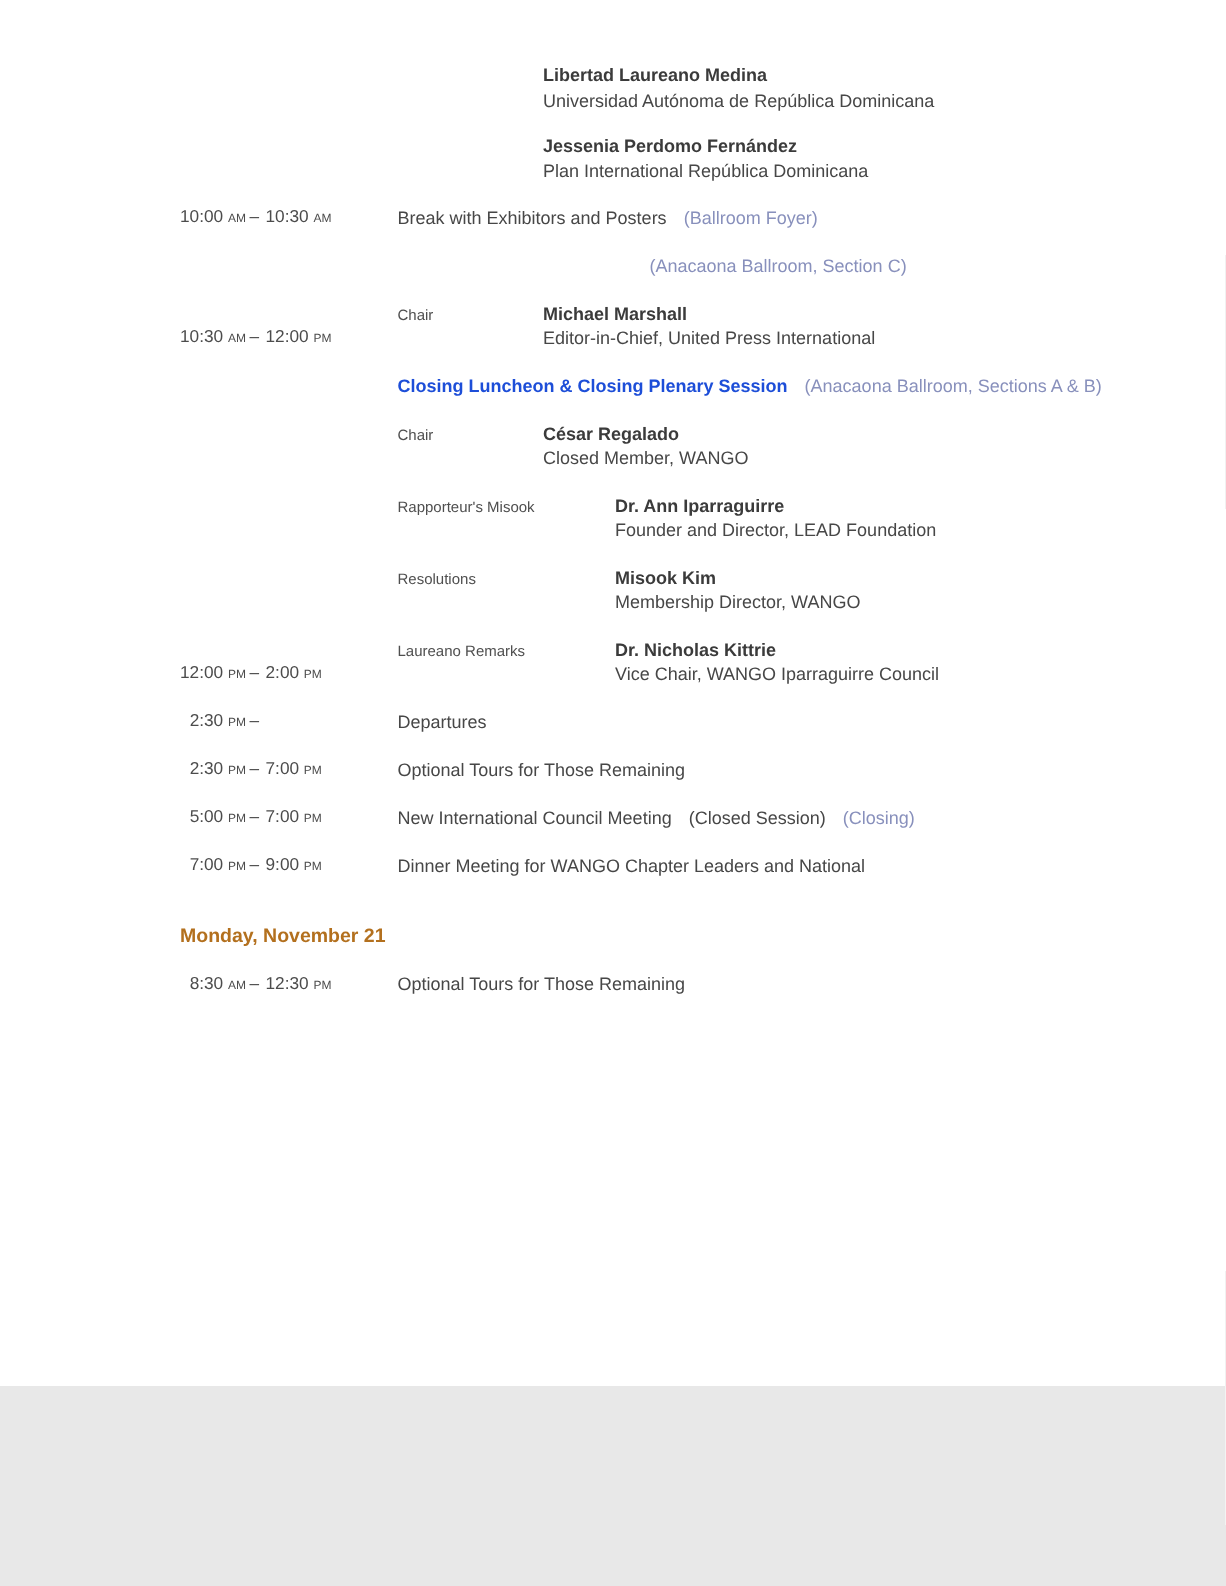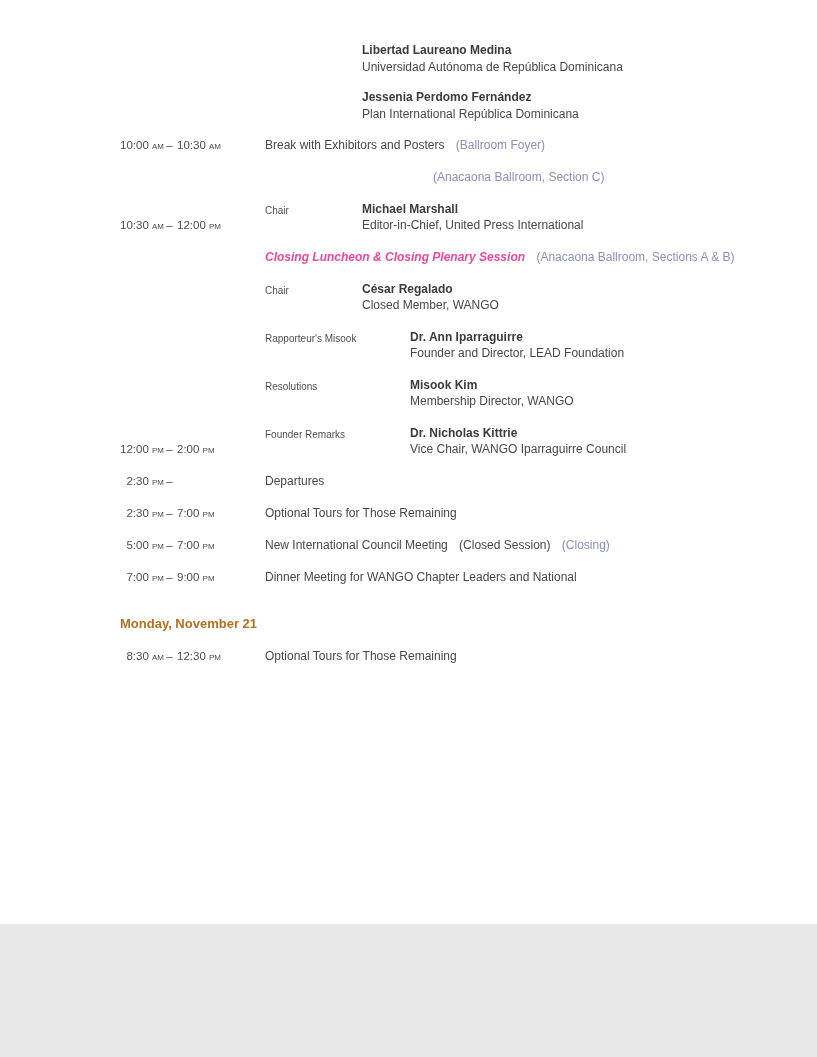--- a/index.html
+++ b/index.html
@@ -27,21 +27,21 @@
   .time {
     box-sizing:border-box; width:265px; padding-left:118px;
     display:flex; flex-shrink:0;
     font-size:11.5px; font-variant:small-caps; white-space:nowrap; color:#4c4c4c;
   }
   .ts { display:inline-block; width:46px; text-align:right; }
   .td { display:inline-block; width:11px; text-align:center; }
   .te { margin-left:2px; }
   .desc { flex:1; padding-right:24px; }
 
-  .bold-title { font-weight:bold; color:#ec4899;font-style:italic; }
+  .bold-title { font-weight:bold; color:#1d4ed8; }
   .loc  { color:var(--location-blue, #8890bc); }
   .gap  { margin-left:8px; }
   .loc2 { padding-left:168px; color:var(--location-blue, #8890bc); }
 
   
   .person { display:flex; margin-top:16px; }
   .role   { width:97px; flex-shrink:0; font-size:10px; padding-top:2px; color:#4f4f4f; }
   .role.wide { width:145px; }
   .pname  { display:block; font-weight:bold; color:#3b3b3b; }
   .paff   { display:block; }
@@ -139,21 +139,21 @@
           </span>
         </div>
         <div class="person">
           <span class="role wide">Resolutions</span>
           <span>
             <span class="pname">Misook Kim</span>
             <span class="paff">Membership Director, WANGO</span>
           </span>
         </div>
         <div class="person">
-          <span class="role wide">Founder Remarks</span>
+          <span class="role wide">Laureano Remarks</span>
           <span>
             <span class="pname">Dr. Nicholas Kittrie</span>
             <span class="paff">Vice Chair, WANGO Iparraguirre Council</span>
           </span>
         </div>
       </div>
     </div>
 
     <div class="row">
       <div class="time">

